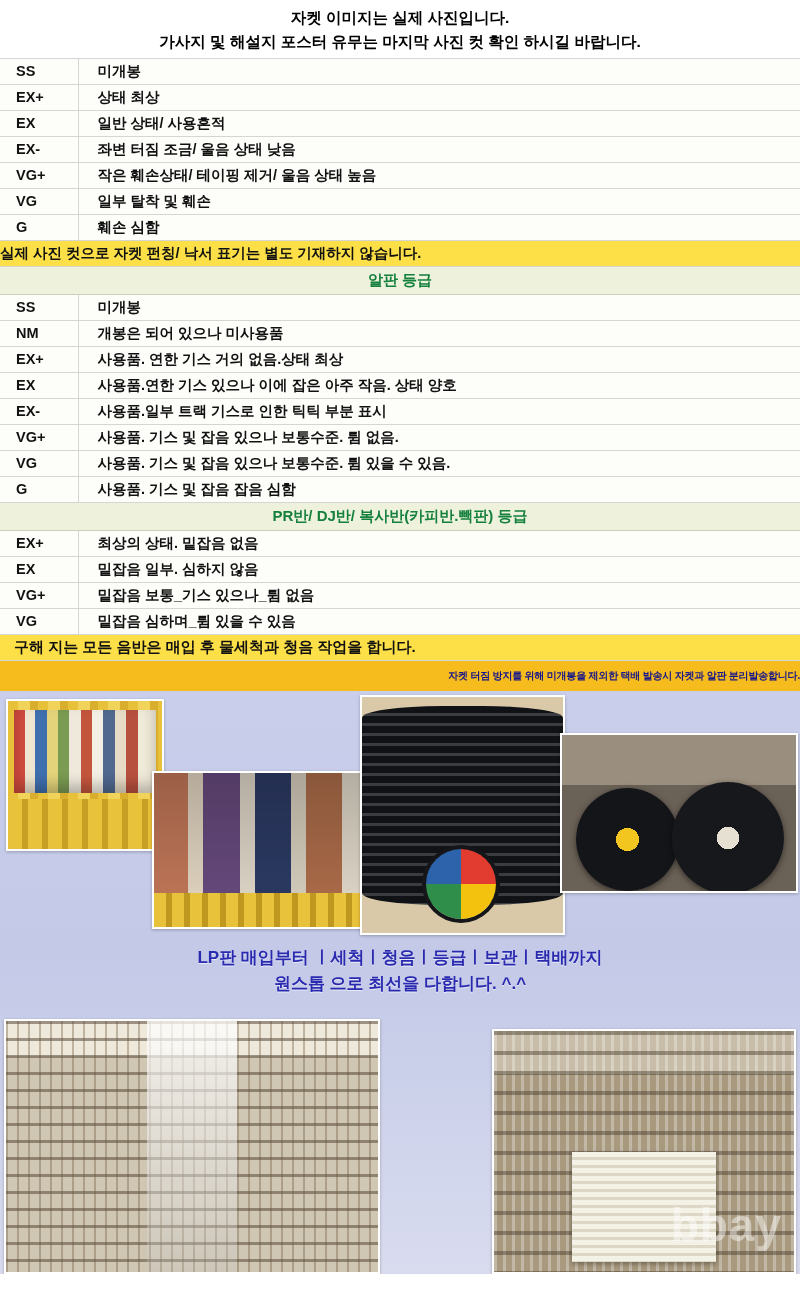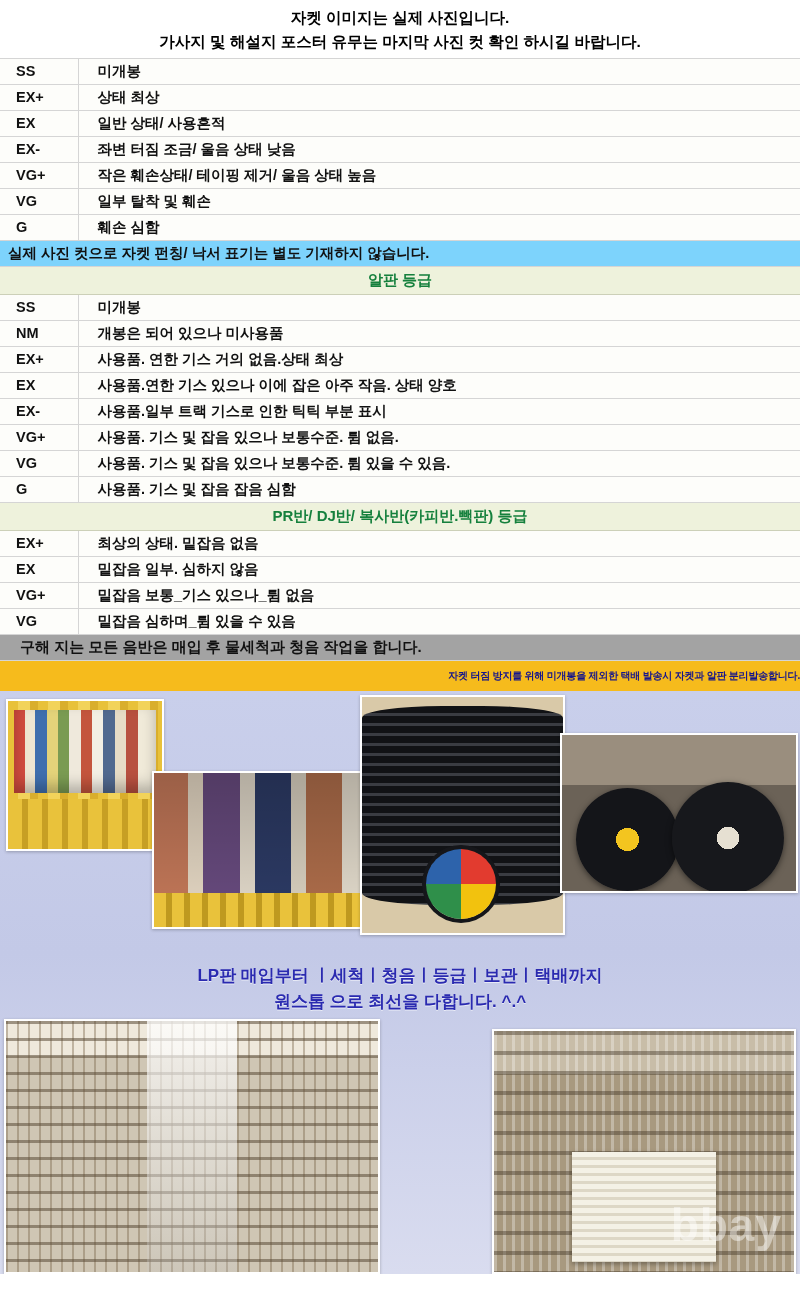--- a/index.html
+++ b/index.html
@@ -39,36 +39,36 @@
     vertical-align: middle;
     background: #fdfdfa;
   }
   .tbl td.code {
     width: 78px;
     padding-left: 16px;
     border-right: 1px solid #d5d5d5;
   }
   .tbl td.desc { padding-left: 19px; }
   .fullnote td {
-    padding-left: 8px;
-    background: #7dd3fc;
+    padding-left: 0;
+    background: #fde047;
   }
   .sec-head td {
     background: #eef2dc;
     text-align: center;
     font-size: 15px;
     font-weight: bold;
     color: #15803d;
     border-top: 1px solid #ccd0b8;
     border-bottom: 1px solid #ccd0b8;
     height: 28px;
   }
   .worknote td {
-    background: #a3a3a3;
-    padding-left: 20px;
+    background: #fde047;
+    padding-left: 14px;
     font-size: 15px;
   }
 
   
   .banner {
     background: #f6bb1c;
     color: #15158c;
     font-size: 10px;
     font-weight: bold;
     text-align: right;
@@ -88,21 +88,21 @@
   }
   .ph {
     position: absolute;
     border: 2px solid #ffffff;
     box-shadow: 0 1px 3px rgba(0,0,0,0.25);
     overflow: hidden;
   }
   .tagline {
     position: absolute;
     left: 0; right: 0;
-    top: 272px;
+    top: 254px;
     text-align: center;
     color: #2a2ab0;
     font-size: 17px;
     font-weight: bold;
     line-height: 1.5;
     text-shadow: 0 1px 0 rgba(255,255,255,0.6);
   }
   .watermark {
     position: absolute;
     right: 18px;

